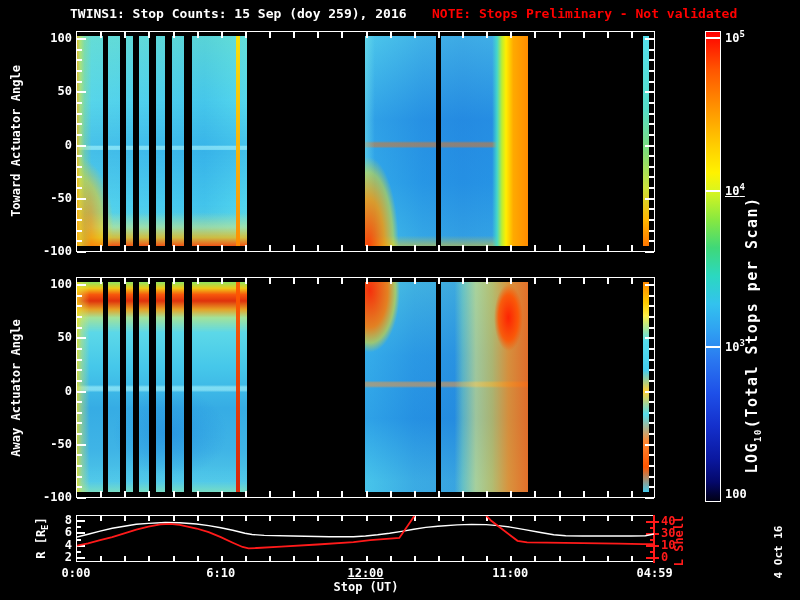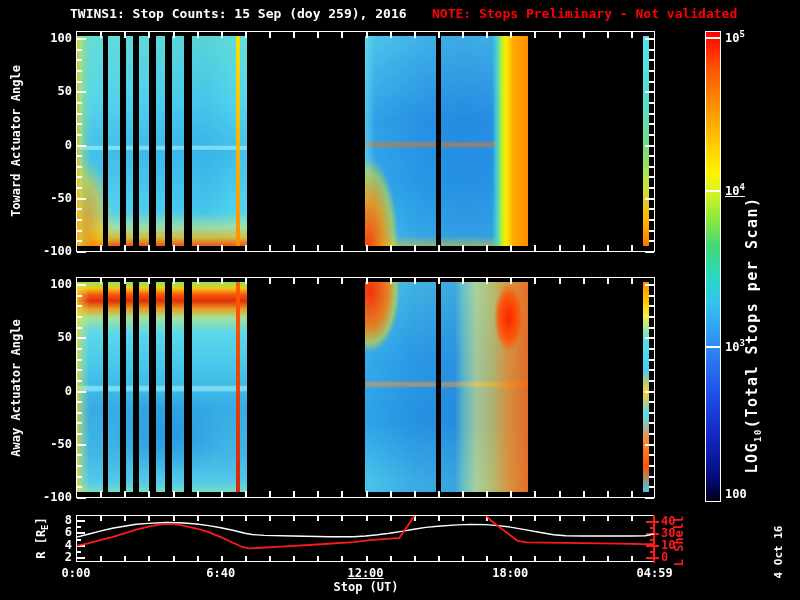--- a/index.html
+++ b/index.html
@@ -320,23 +320,23 @@
       <div class="tick" style="left: 646px; top: 557.499px; width: 8px; height: 2px; background: rgb(255, 26, 26);"></div>
       <div class="tick" style="left: 655px; top: 557.499px; width: 4px; height: 2px; background: rgb(255, 26, 26);"></div>
       <div class="tick" style="left: 650px; top: 551.332px; width: 4px; height: 2px; background: rgb(255, 26, 26);"></div>
       <div class="tick" style="left: 650px; top: 539px; width: 4px; height: 2px; background: rgb(255, 26, 26);"></div>
       <div class="tick" style="left: 650px; top: 526.667px; width: 4px; height: 2px; background: rgb(255, 26, 26);"></div>
       <div class="ticklab" style="left: 661px; top: 520.5px; color: rgb(255, 26, 26);">40</div>
       <div class="ticklab" style="left: 661px; top: 532.833px; color: rgb(255, 26, 26);">30</div>
       <div class="ticklab" style="left: 661px; top: 545.166px; color: rgb(255, 26, 26);">10</div>
       <div class="ticklab" style="left: 661px; top: 557.499px; color: rgb(255, 26, 26);">0</div>
       <div class="xticklab" style="left: 76px; top: 566px;">0:00</div>
-      <div class="xticklab" style="left: 220.75px; top: 566px;">6:40</div>
+      <div class="xticklab" style="left: 220.75px; top: 566px;">6:10</div>
       <div class="xticklab" style="left: 365.5px; top: 566px; text-decoration: underline;">12:00</div>
-      <div class="xticklab" style="left: 510.25px; top: 566px;">18:00</div>
+      <div class="xticklab" style="left: 510.25px; top: 566px;">11:00</div>
       <div class="xticklab" style="left: 654.59px; top: 566px;">04:59</div>
       <svg width="577" height="45" style="left: 77px; top: 516px;">
         <polyline points="-1.0,21.3 11.1,18.2 23.1,15.1 35.2,12.3 47.3,10.2 59.3,8.3 71.4,7.4 88.3,6.5 102.7,6.8 119.6,8.0 131.7,9.6 143.8,11.7 155.8,14.2 167.9,17.3 175.1,18.5 187.2,19.4 216.1,20.0 252.3,20.7 276.4,20.7 288.5,20.0 300.6,18.8 312.6,17.3 324.7,15.4 336.8,13.3 348.8,11.4 360.9,10.2 380.2,8.9 394.6,8.4 409.1,8.6 421.2,9.6 433.3,11.1 447.7,13.6 462.2,16.3 476.7,18.8 488.7,19.7 505.6,20.0 529.8,20.0 553.9,20.0 568.4,19.7 577.5,17.9" fill="none" stroke="#ffffff" stroke-width="1.4"></polyline>
         <polyline points="-1.0,29.8 11.1,27.3 23.1,24.2 35.2,21.1 47.3,17.4 59.3,13.7 71.4,10.7 83.4,8.4 93.1,7.8 102.7,8.8 119.6,12.5 131.7,16.2 143.8,21.1 155.8,26.7 165.5,31.0 171.5,32.4 179.9,32.0 204.1,30.6 240.3,28.5 276.4,26.1 293.3,24.2 322.3,22.0 334.3,4.5 344.0,-10.3 399.5,-10.3 413.9,4.5 440.5,24.8 450.1,26.3 469.4,26.6 505.6,27.1 541.8,27.7 565.9,28.1 577.5,28.2" fill="none" stroke="#ff1a1a" stroke-width="1.8"></polyline>
       </svg>
       <div class="cbar" style="left: 705px; top: 31px; width: 14px; height: 469px; background: linear-gradient(rgb(255, 0, 0) 0%, rgb(255, 85, 0) 8%, rgb(255, 153, 0) 17%, rgb(255, 204, 0) 24%, rgb(255, 242, 0) 30%, rgb(216, 245, 32) 34%, rgb(136, 232, 64) 40%, rgb(63, 216, 120) 46%, rgb(43, 216, 192) 52%, rgb(51, 194, 238) 58%, rgb(47, 159, 242) 64%, rgb(42, 119, 240) 70%, rgb(30, 80, 232) 77%, rgb(20, 48, 204) 84%, rgb(10, 24, 160) 91%, rgb(4, 8, 106) 96%, rgb(0, 0, 20) 100%);"></div>
       <div class="tick" style="left: 706px; top: 37.097px; width: 14px; height: 2px;"></div>
       <div class="cblab" style="left: 725px; top: 29.097px;"><span>10</span><sup>5</sup></div>
       <div class="tick" style="left: 706px; top: 189.522px; width: 14px; height: 2px;"></div>
       <div class="cblab" style="left: 725px; top: 181.522px; text-decoration: underline;"><span>10</span><sup>4</sup></div>

